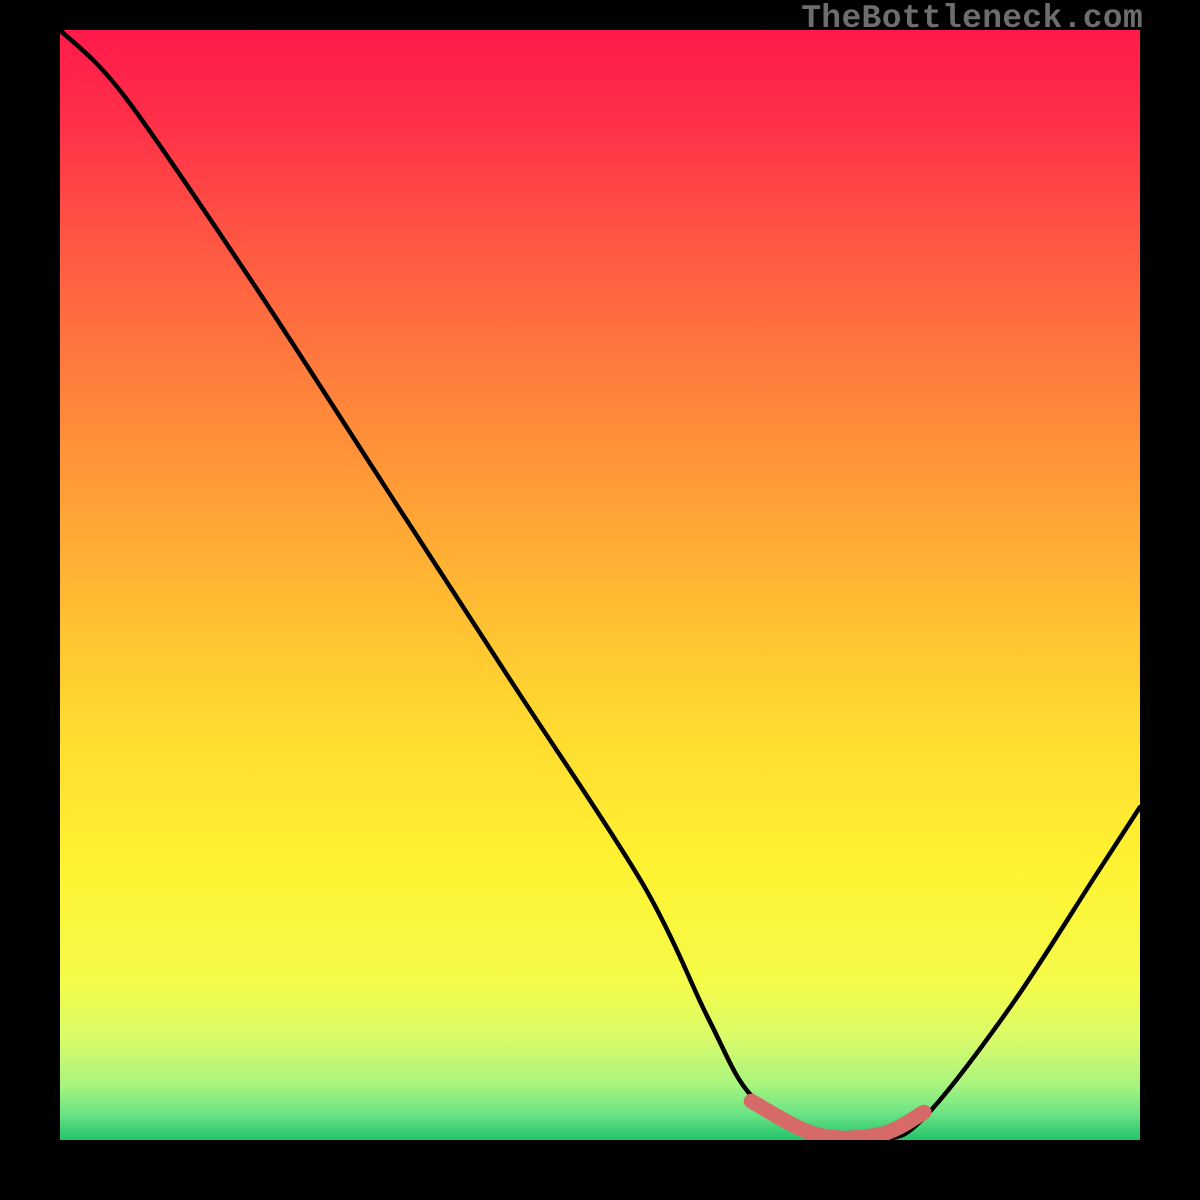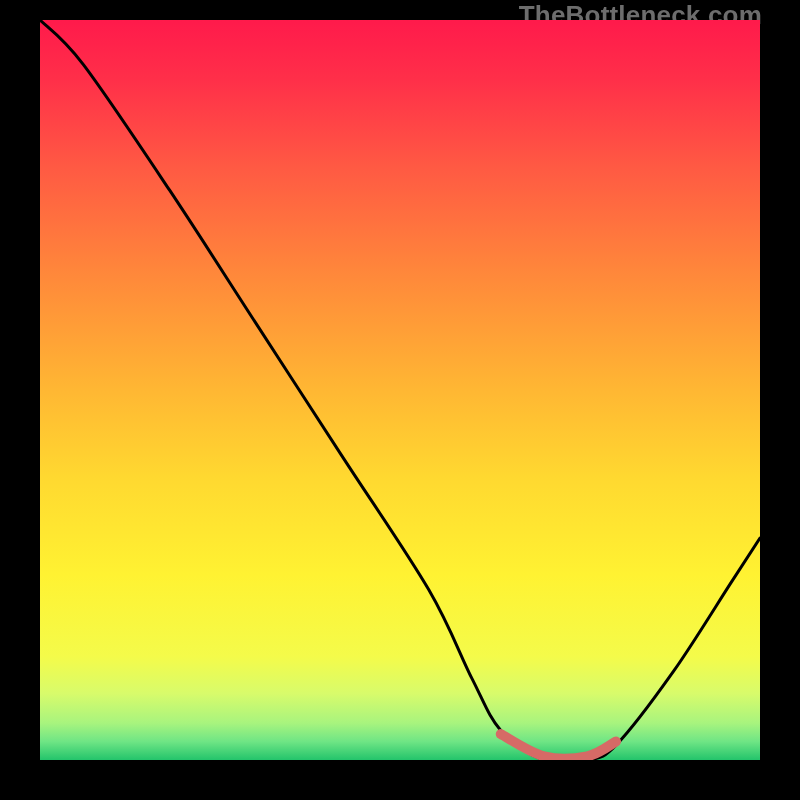--- a/index.html
+++ b/index.html
@@ -22,22 +22,22 @@
     position: absolute;
     left: 0;
     top: 0;
     width: 720px;
     height: 740px;
   }
   .attribution {
     position: absolute;
     top: 0px;
     right: 38px;
-    font-family: Liberation Sans, sans-serif;
-    font-size: 26px;
+    font-family: Liberation Mono, monospace;
+    font-size: 22px;
     font-weight: 600;
     color: #6d6d6d;
     letter-spacing: 0.2px;
   }
 </style>
 </head>
 <body>
 
 <div class="attribution">TheBottleneck.com</div>
 

